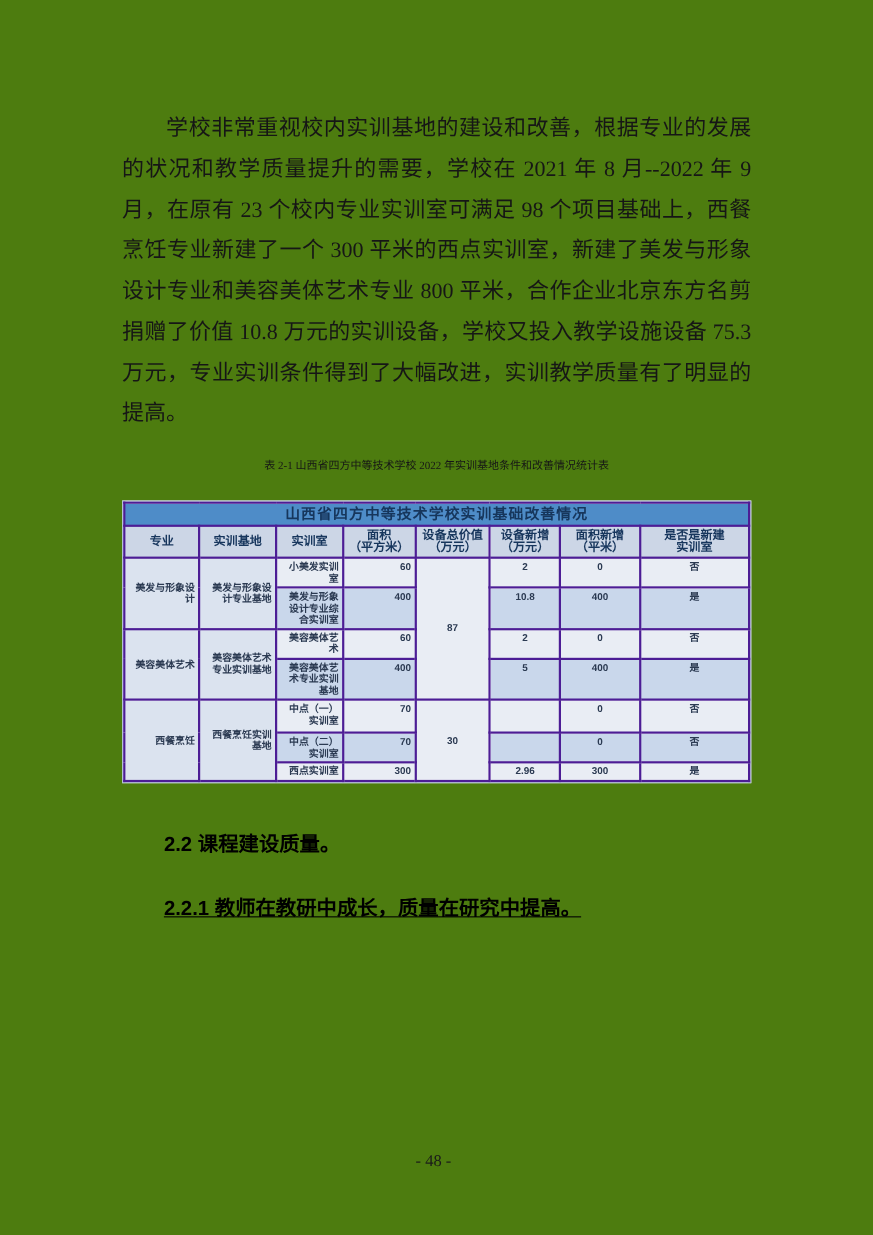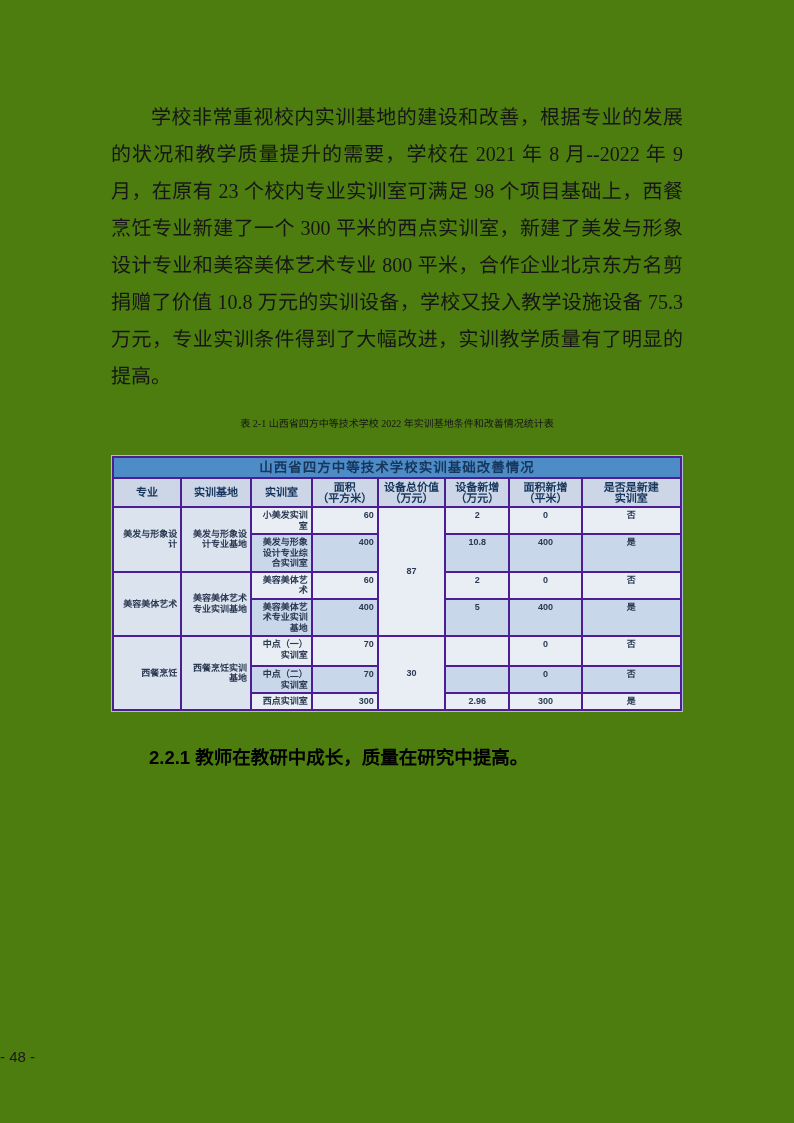--- a/index.html
+++ b/index.html
@@ -91,28 +91,29 @@
   td.c-room, td.c-area { text-align: right; padding-left: 4px; }
   .doc-heading {
     font-family: "Liberation Sans", sans-serif;
     font-weight: 700;
     font-size: 18.5px;
     line-height: 24px;
     color: #000000;
     margin-left: 38px;
   }
   .doc-heading.h22 { margin-top: 44px; }
-  .doc-heading.h221 { margin-top: 34px; }
+  .doc-heading.h221 { margin-top: 34px; text-decoration: underline; }
   .page-number {
     position: absolute;
     left: 0; right: 6px;
     bottom: 58px;
+    text-align: center;
     font-size: 15px;
     color: #1a1a1a;
-    font-family: Liberation Sans, sans-serif;
+    font-family: Liberation Serif, serif;
   }
 </style>
 </head>
 <body>
 
 <div class="page">
   <div class="content">
 
     <p class="body-para">学校非常重视校内实训基地的建设和改善，根据专业的发展的状况和教学质量提升的需要，学校在 2021 年 8 月--2022 年 9 月，在原有 23 个校内专业实训室可满足 98 个项目基础上，西餐烹饪专业新建了一个 300 平米的西点实训室，新建了美发与形象设计专业和美容美体艺术专业 800 平米，合作企业北京东方名剪捐赠了价值 10.8 万元的实训设备，学校又投入教学设施设备 75.3 万元，专业实训条件得到了大幅改进，实训教学质量有了明显的提高。</p>
 
@@ -205,19 +206,20 @@
             <td class="c-room">西点实训室</td>
             <td class="c-area">300</td>
             <td class="c-center">2.96</td>
             <td class="c-center">300</td>
             <td class="c-center">是</td>
           </tr>
         </tbody>
       </table>
     </div>
 
+    <div class="doc-heading h22">2.2 课程建设质量。</div>
     <div class="doc-heading h221">2.2.1 教师在教研中成长，质量在研究中提高。</div>
 
 
   </div>
 
   <div class="page-number">- 48 -</div>
 </div>
 
 </body></html>

